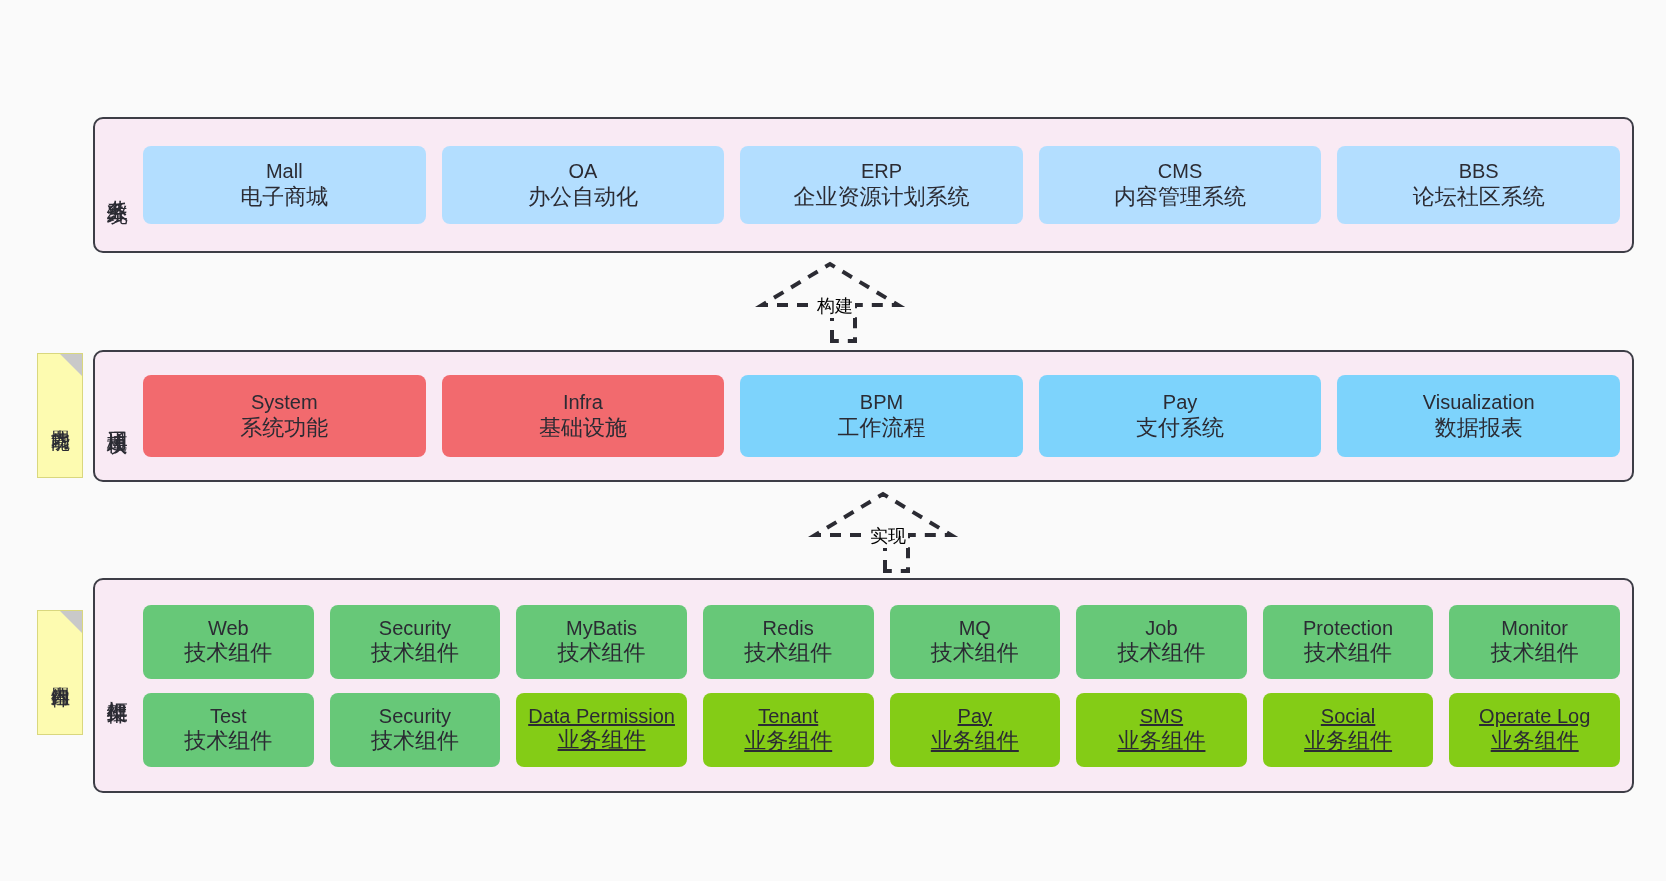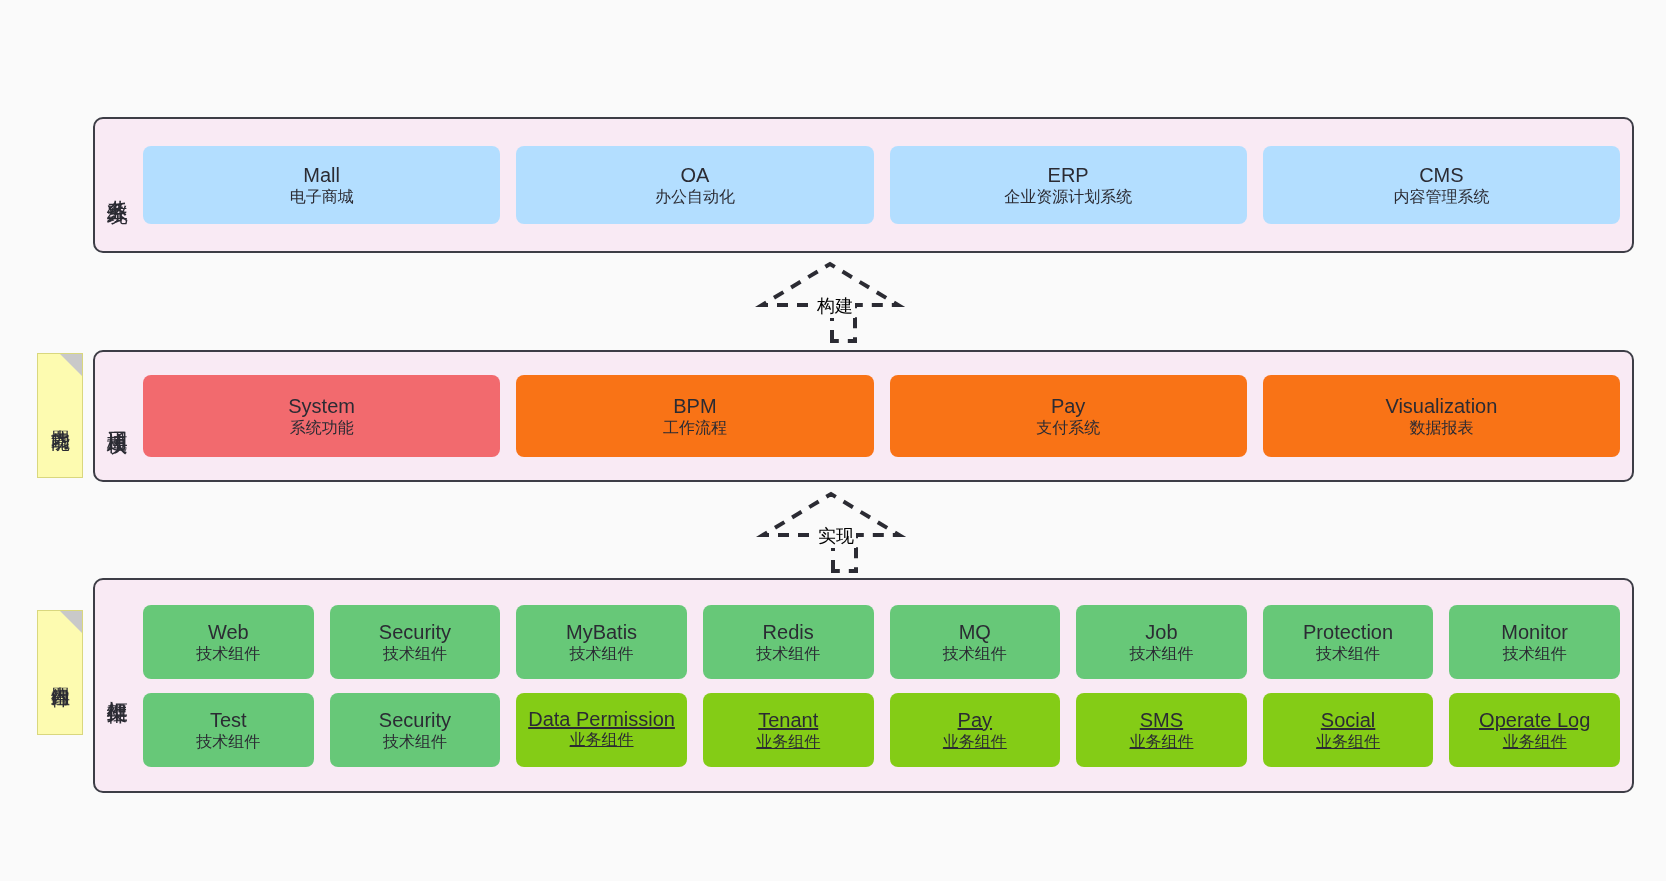--- a/index.html
+++ b/index.html
@@ -71,30 +71,30 @@
     justify-content: center;
     text-align: center;
     color: #2b2b33;
     line-height: 1.22;
     padding: 4px 6px;
   }
   .node .t-en {
     font-size: 20px;
   }
   .node .t-cn {
-    font-size: 16px;
+    font-size: 22px;
   }
 
   .h-business { height: 78px; }
   .h-module   { height: 82px; }
   .h-frame    { height: 74px; align-items: center; }
 
   .c-blue      { background: #b3deff; }
   .c-red       { background: #f26a6e; }
-  .c-pink      { background: #f97316; }
+  .c-pink      { background: #7dd3fc; }
   .c-green     { background: #67c878; }
   .c-lightgreen{ background: #84cc16; text-decoration: underline; }
 
   
   .sticky {
     position: absolute;
     box-sizing: border-box;
     background: #fdfbb0;
     border: 1px solid #d9d77e;
     display: flex;
@@ -156,20 +156,24 @@
           <span class="t-en">ERP</span>
           <span class="t-cn">企业资源计划系统</span>
         </div>
 
 
         <div class="node h-business c-blue">
           <span class="t-en">CMS</span>
           <span class="t-cn">内容管理系统</span>
         </div>
 
+        <div class="node h-business c-blue">
+          <span class="t-en">BBS</span>
+          <span class="t-cn">论坛社区系统</span>
+        </div>
 
       </div>
     </div>
   </div>
 
   <div class="arrow-wrap" style="left:755px; top:258px; width:160px; height:92px;">
     <svg width="160" height="92" viewBox="0 0 160 92">
       <path d="M 77 83 L 77 47 L 7 47 L 75 6 L 143 47 L 100 47 L 100 83 Z" fill="none" stroke="#2b2b33" stroke-width="4" stroke-dasharray="11 9" stroke-linejoin="miter"></path>
     </svg>
     <span class="arrow-label" style="left:60px; top:36px;">构建</span>
@@ -180,20 +184,24 @@
   <div class="layer" id="layer-module" style="left:93px; top:350px; width:1541px; height:132px;">
     <div class="layer-label">通用模块</div>
     <div class="layer-body">
       <div class="cell-row">
 
         <div class="node h-module c-red">
           <span class="t-en">System</span>
           <span class="t-cn">系统功能</span>
         </div>
 
+        <div class="node h-module c-red">
+          <span class="t-en">Infra</span>
+          <span class="t-cn">基础设施</span>
+        </div>
 
         <div class="node h-module c-pink">
           <span class="t-en">BPM</span>
           <span class="t-cn">工作流程</span>
         </div>
 
         <div class="node h-module c-pink">
           <span class="t-en">Pay</span>
           <span class="t-cn">支付系统</span>
         </div>
@@ -201,21 +209,21 @@
 
         <div class="node h-module c-pink">
           <span class="t-en">Visualization</span>
           <span class="t-cn">数据报表</span>
         </div>
 
       </div>
     </div>
   </div>
 
-  <div class="arrow-wrap" style="left:756px; top:488px; width:160px; height:92px;">
+  <div class="arrow-wrap" style="left:808px; top:488px; width:160px; height:92px;">
     <svg width="160" height="92" viewBox="0 0 160 92">
       <path d="M 77 83 L 77 47 L 7 47 L 75 6 L 143 47 L 100 47 L 100 83 Z" fill="none" stroke="#2b2b33" stroke-width="4" stroke-dasharray="11 9" stroke-linejoin="miter"></path>
     </svg>
     <span class="arrow-label" style="left:60px; top:36px;">实现</span>
   </div>
 
   <div class="sticky" style="left:37px; top:610px; width:46px; height:125px;">内置组件</div>
 
   <div class="layer" id="layer-framework" style="left:93px; top:578px; width:1541px; height:215px;">
     <div class="layer-label">框架组件</div>

